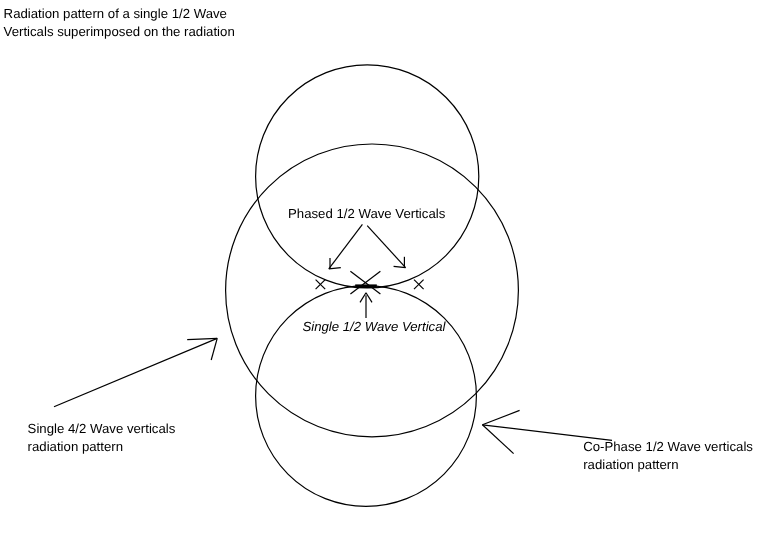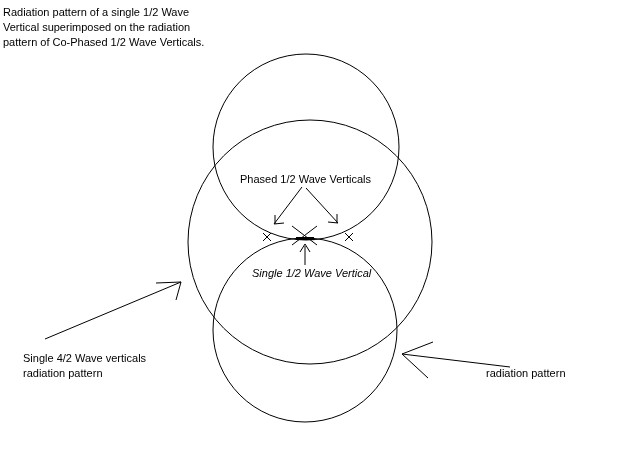--- a/index.html
+++ b/index.html
@@ -79,30 +79,30 @@
 
     <g>
       <line x1="510" y1="367" x2="402" y2="354"></line>
       <line x1="402" y1="354" x2="433" y2="342"></line>
       <line x1="402" y1="354" x2="428" y2="378"></line>
     </g>
   </svg>
 
   <div class="label" style="left:3px; top:5px;">
     <div>Radiation pattern of a single 1/2 Wave</div>
-    <div>Vertical superimposed on the radiation</div>
-    <div>pattern of Co-Phased 1/2 Wave Verticals.</div>
+    <div>Verticals superimposed on the radiation</div>
   </div>
 
   <div class="label" style="left:240px; top:172px;text-align:right;">Phased 1/2 Wave Verticals</div>
 
   <div class="label" style="left:252px; top:266px;font-style:italic;">Single 1/2 Wave Vertical</div>
 
   <div class="label" style="left:23px; top:351px;">
     <div>Single 4/2 Wave verticals</div>
     <div>radiation pattern</div>
   </div>
 
   <div class="label" style="left:486px; top:366px;">
+    <div>Co-Phase 1/2 Wave verticals</div>
     <div>radiation pattern</div>
   </div>
 
 </div>
 
 </body></html>

